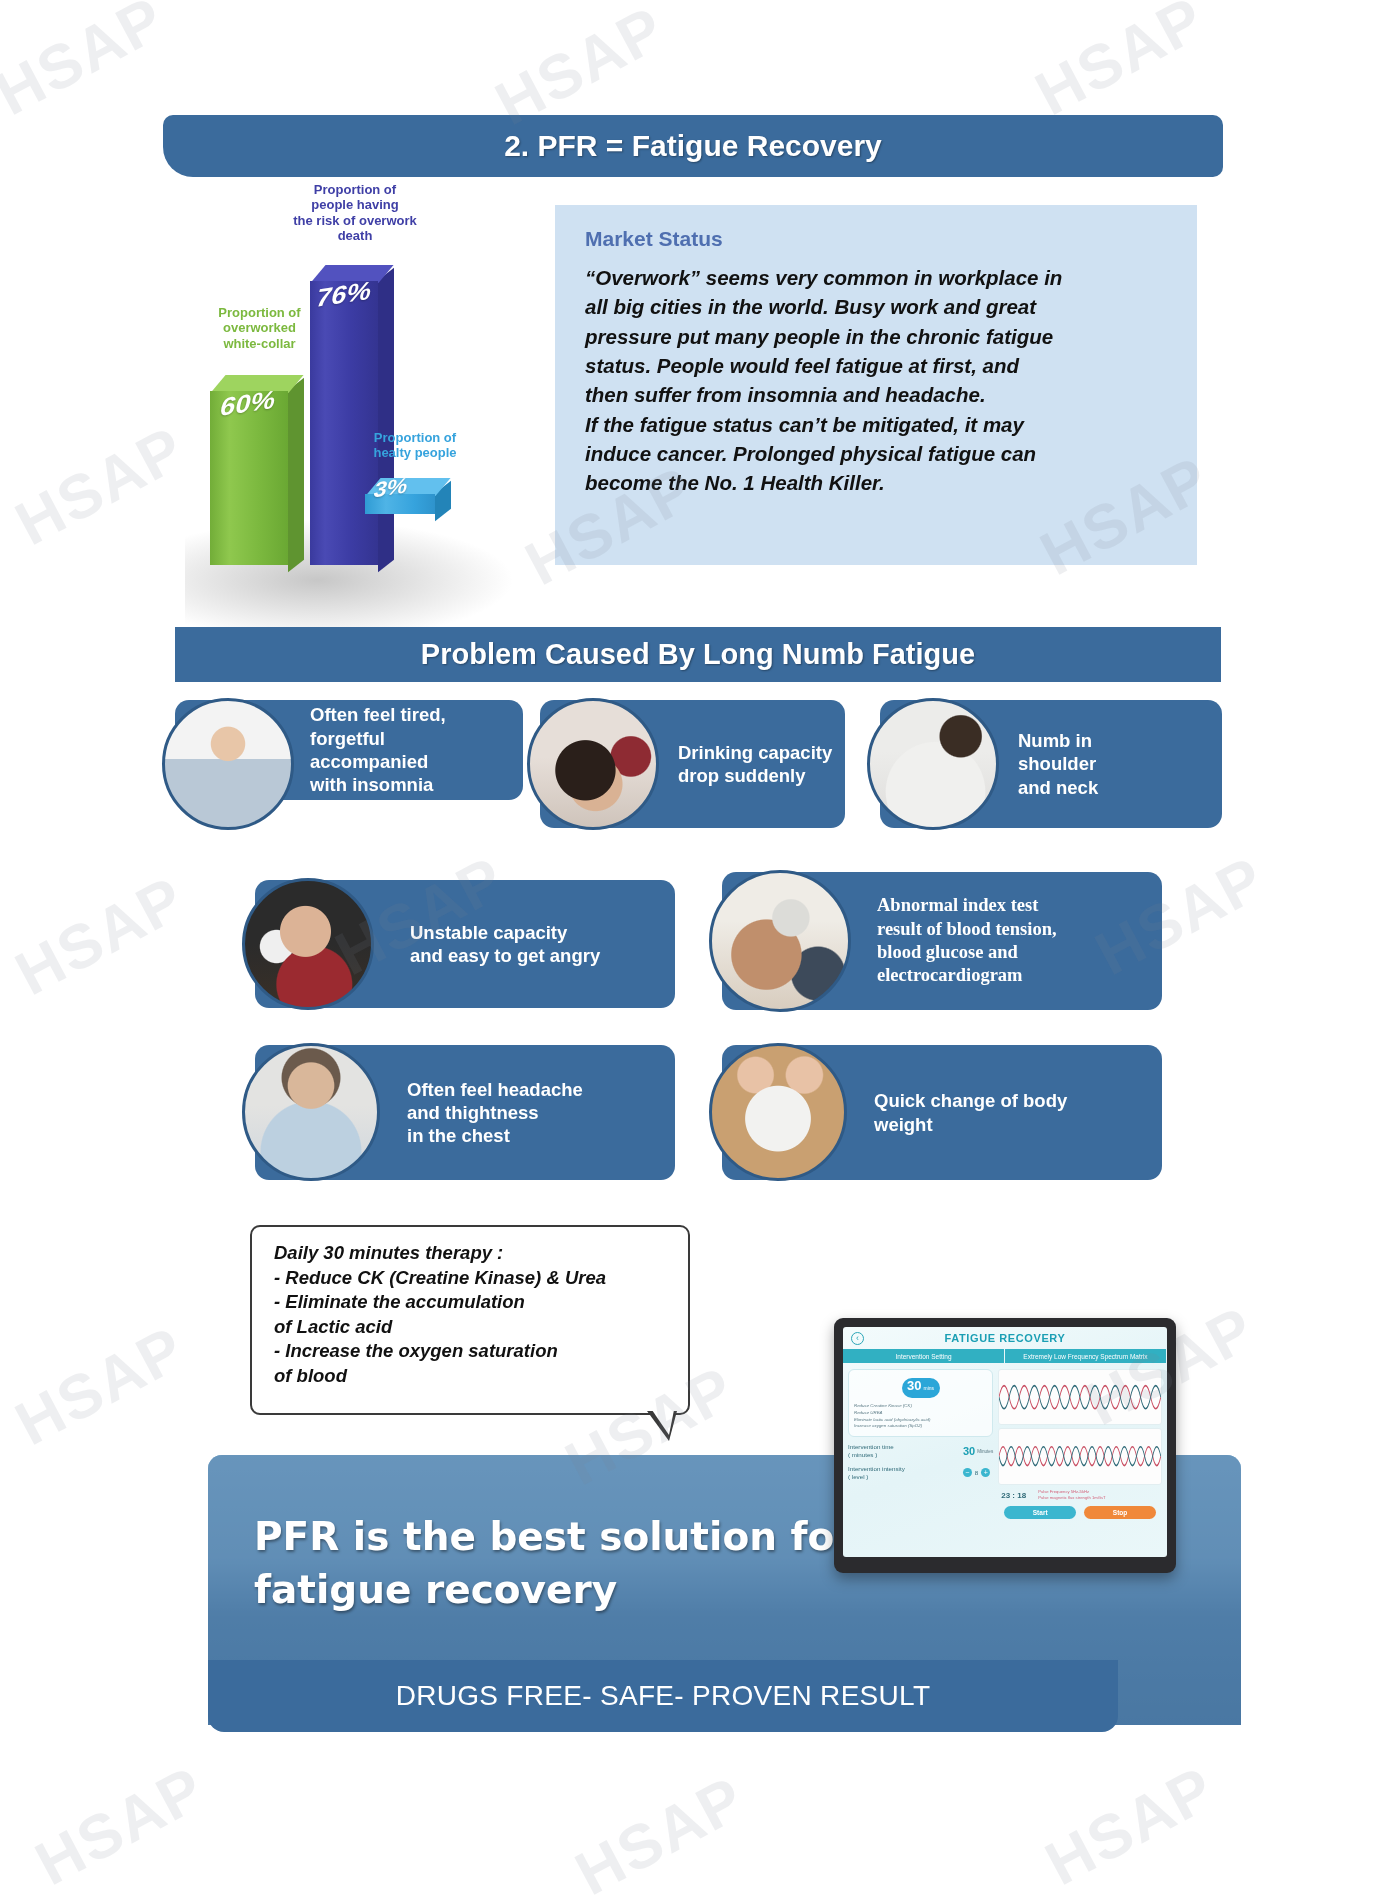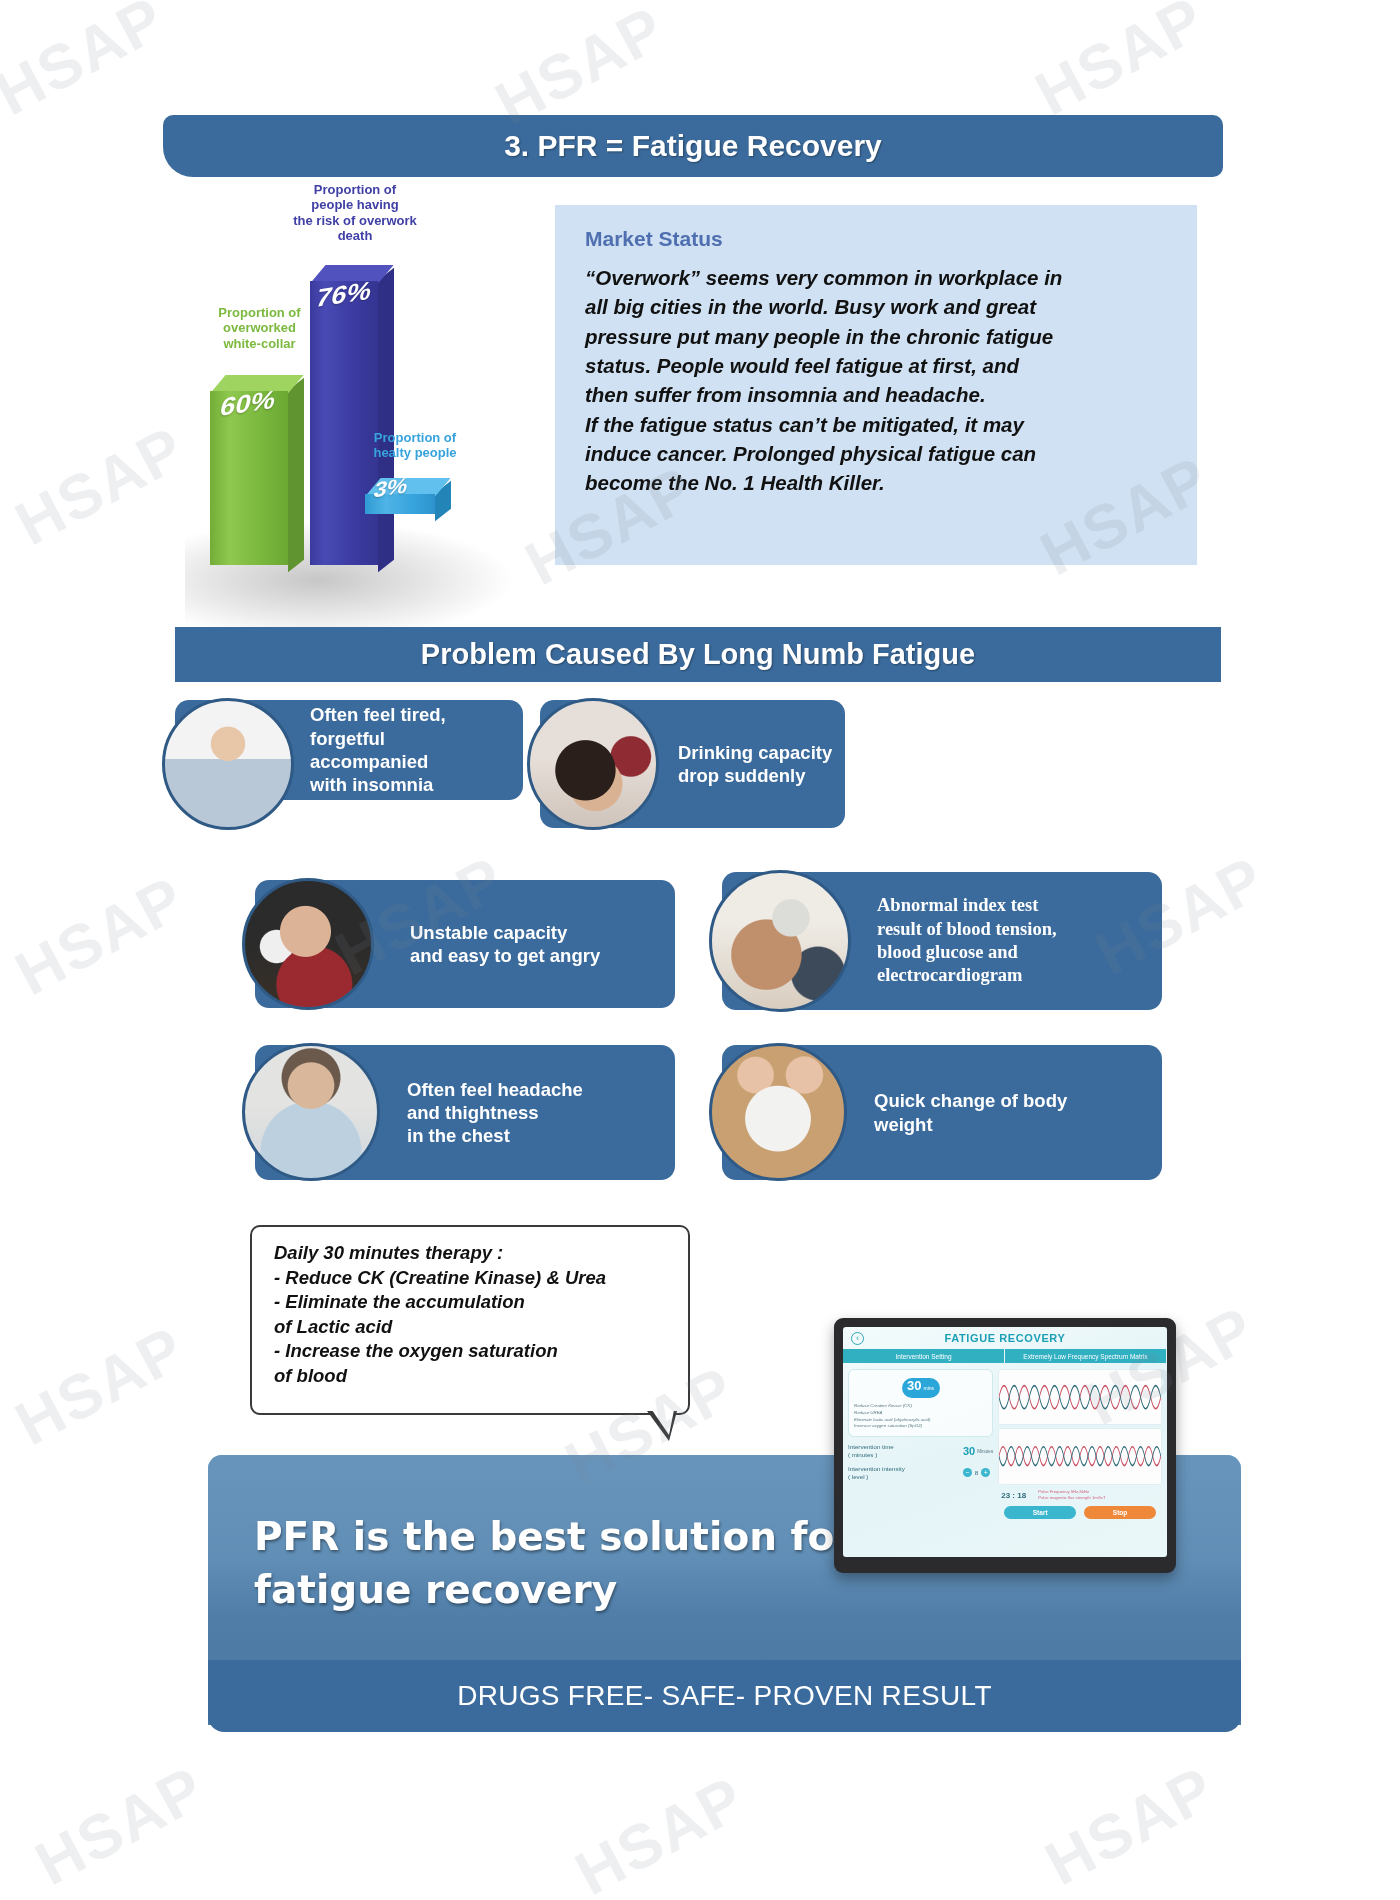--- a/index.html
+++ b/index.html
@@ -246,21 +246,21 @@
   #banner .veil { position: absolute; inset: 0; background: rgba(59,107,156,.55); }
   #banner .btext {
     position: absolute; left: 46px; top: 56px; width: 620px;
     color: #ffffff; font-weight: 800; font-size: 39px; line-height: 1.35;
     text-shadow: 1px 2px 3px rgba(0,0,0,.4);
     font-family: "DejaVu Sans", sans-serif;
     white-space: pre-line;
   }
   #banner-foot {
     position: absolute;
-    left: 208px; top: 1660px; width: 1033px; height: 72px;
+    left: 208px; top: 1660px; width: 910px; height: 72px;
     background: #3b6b9c;
     border-radius: 0 0 16px 16px;
     display: flex; align-items: center; justify-content: center;
     color: #fff; font-size: 28px; font-weight: 400;
     letter-spacing: .3px;
   }
 </style>
 </head>
 <body>
 
@@ -277,21 +277,21 @@
   <div class="wm" style="left:10px;   top:1350px; font-size:62px;">HSAP</div>
   <div class="wm" style="left:560px;  top:1390px; font-size:62px;">HSAP</div>
   <div class="wm" style="left:1080px; top:1330px; font-size:62px;">HSAP</div>
   <div class="wm" style="left:30px;   top:1790px; font-size:62px;">HSAP</div>
   <div class="wm" style="left:570px;  top:1800px; font-size:62px;">HSAP</div>
   <div class="wm" style="left:1040px; top:1790px; font-size:62px;">HSAP</div>
 </div>
 
 <div class="page">
 
-  <div class="title-bar" id="main-title">3. PFR = Fatigue Recovery</div>
+  <div class="title-bar" id="main-title">2. PFR = Fatigue Recovery</div>
 
   <div id="chart">
 
     <div class="chart-shadow" style="left:-10px; top:330px; width:330px; height:120px;"></div>
 
     <div class="bar-label" style="left:70px; top:-8px; width:180px; color:#3f3fa6; white-space:pre-line;">Proportion of
 people having
 the risk of overwork
 death</div>
     <div class="bar3d" style="left:115px; top:75px; width:68px; height:300px;">
@@ -353,20 +353,30 @@
     <div class="photo" style="left:-13px; top:-2px; width:132px; height:132px;
                 background:
                   radial-gradient(circle at 44% 55%, #2a1f1a 0 30%, rgba(0,0,0,0) 31%),
                   radial-gradient(circle at 52% 66%, #d9b294 0 25%, rgba(0,0,0,0) 26%),
                   radial-gradient(circle at 80% 44%, #8e2b33 0 16%, rgba(0,0,0,0) 17%),
                   linear-gradient(180deg,#e6ded8 0 45%, #cfc4bb 100%);"></div>
     <div class="ptext" style="margin-left:138px;">Drinking capacity
 drop suddenly</div>
   </div>
 
+  <div class="pcard" style="left:880px; top:700px; width:342px; height:128px;">
+    <div class="photo" style="left:-13px; top:-2px; width:132px; height:132px;
+                background:
+                  radial-gradient(circle at 72% 28%, #3a2d24 0 16%, rgba(0,0,0,0) 17%),
+                  radial-gradient(circle at 52% 72%, #f0f0ee 0 44%, rgba(0,0,0,0) 45%),
+                  linear-gradient(180deg,#ececea 0 40%, #dedddb 100%);"></div>
+    <div class="ptext" style="margin-left:138px;">Numb in
+shoulder
+and neck</div>
+  </div>
 
   <div class="pcard" style="left:255px; top:880px; width:420px; height:128px;">
     <div class="photo" style="left:-13px; top:-2px; width:132px; height:132px;
                 background:
                   radial-gradient(circle at 48% 40%, #dcb396 0 25%, rgba(0,0,0,0) 26%),
                   radial-gradient(circle at 55% 82%, #9b2a30 0 30%, rgba(0,0,0,0) 31%),
                   radial-gradient(circle at 25% 52%, #efefef 0 14%, rgba(0,0,0,0) 15%),
                   linear-gradient(180deg,#2b2b2b 0 50%, #3a3027 100%);"></div>
     <div class="ptext" style="margin-left:155px;">Unstable capacity
 and easy to get angry</div>

